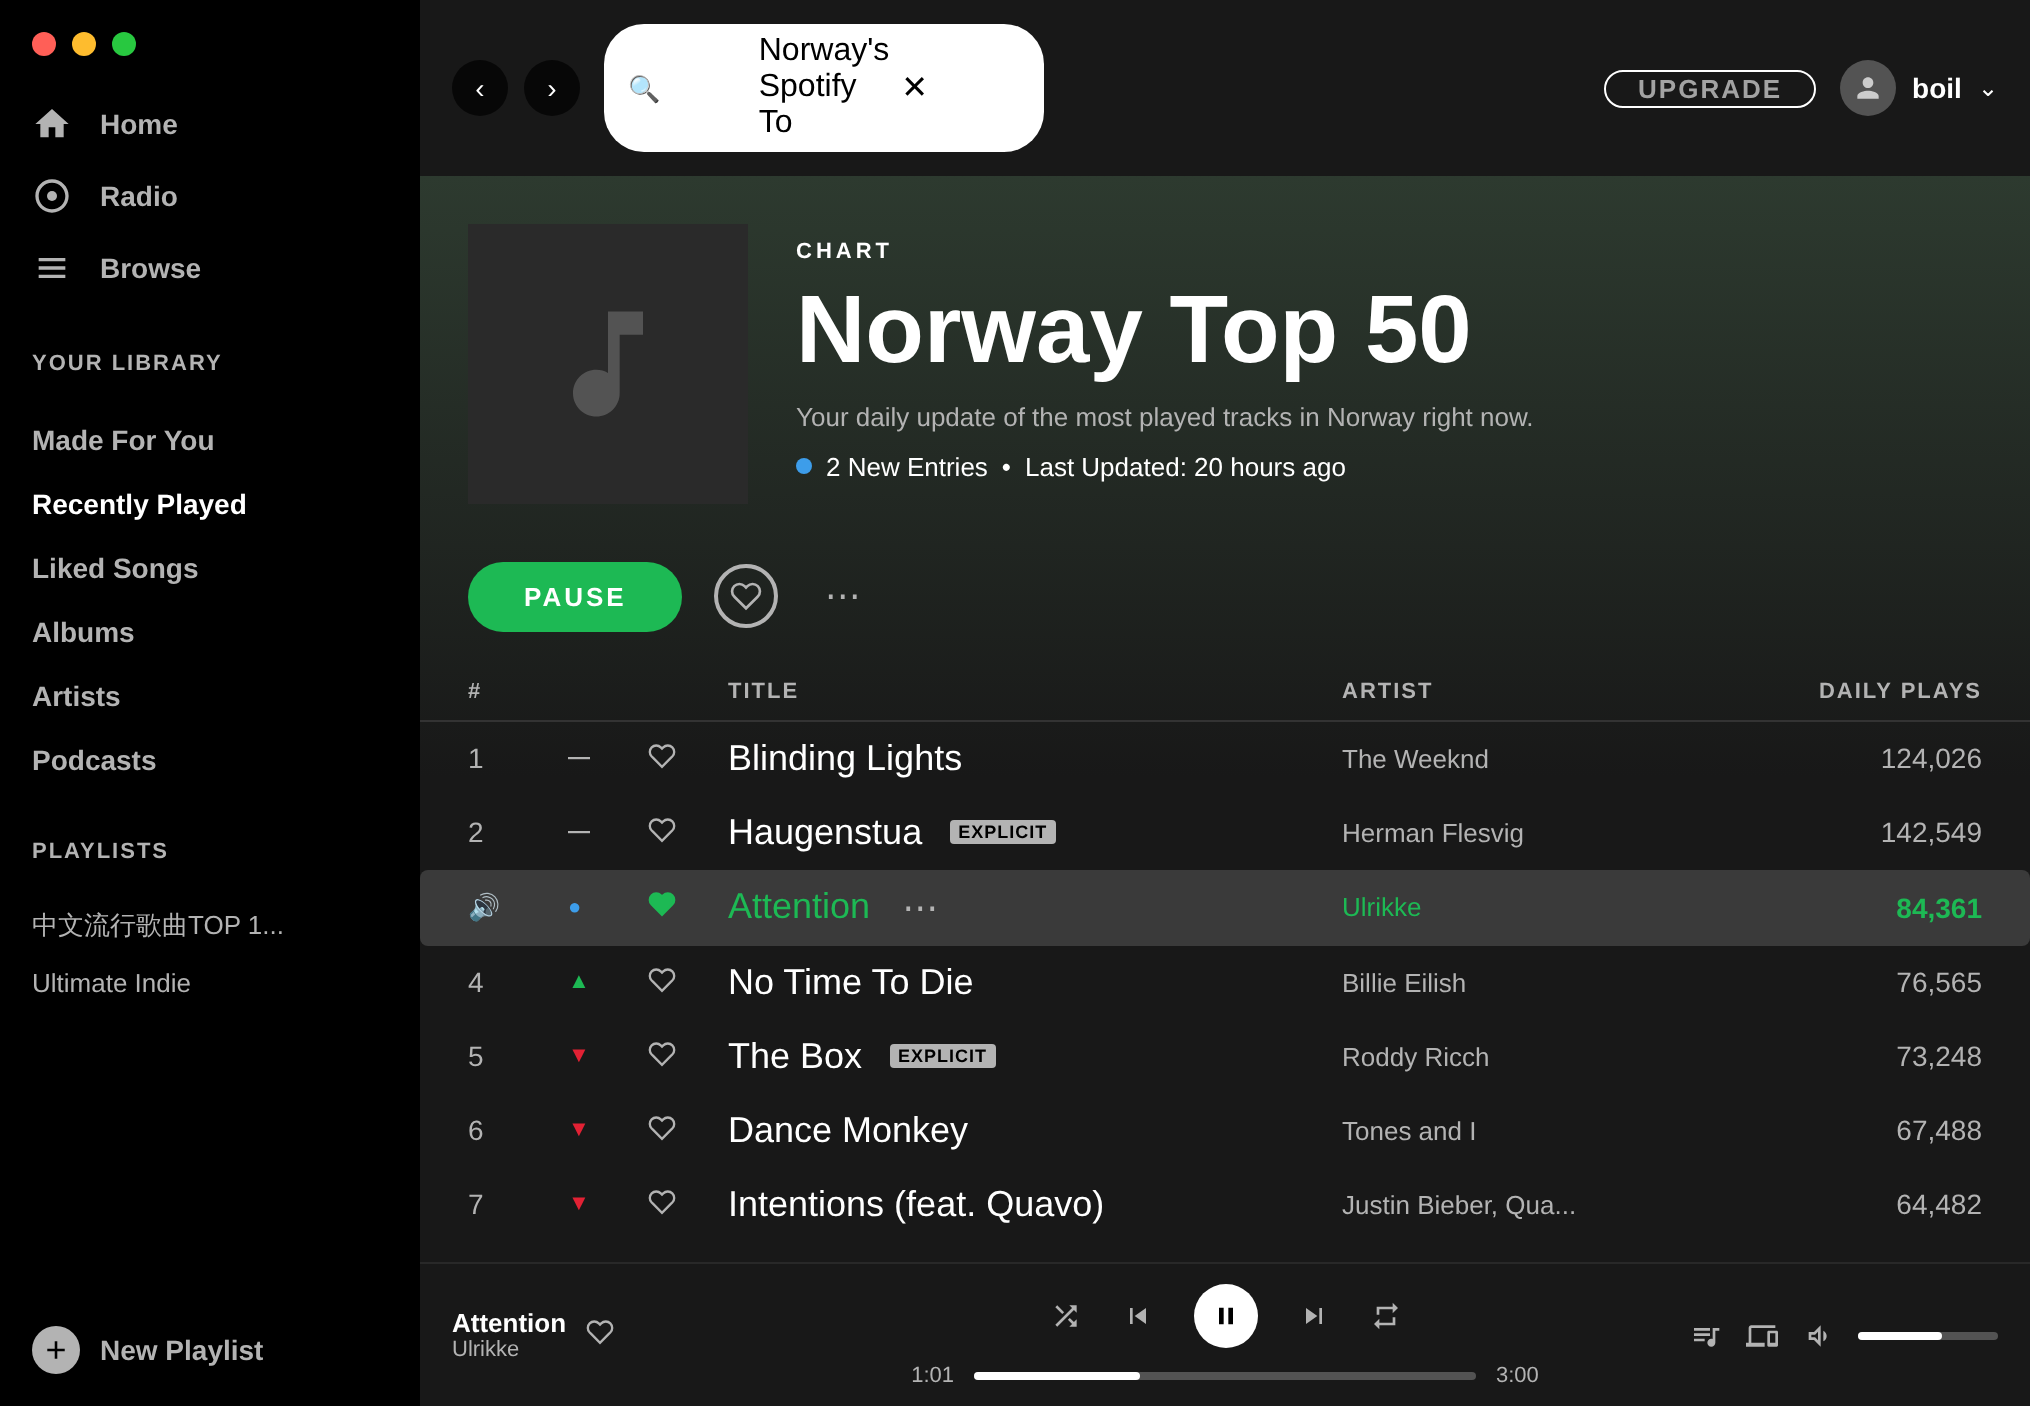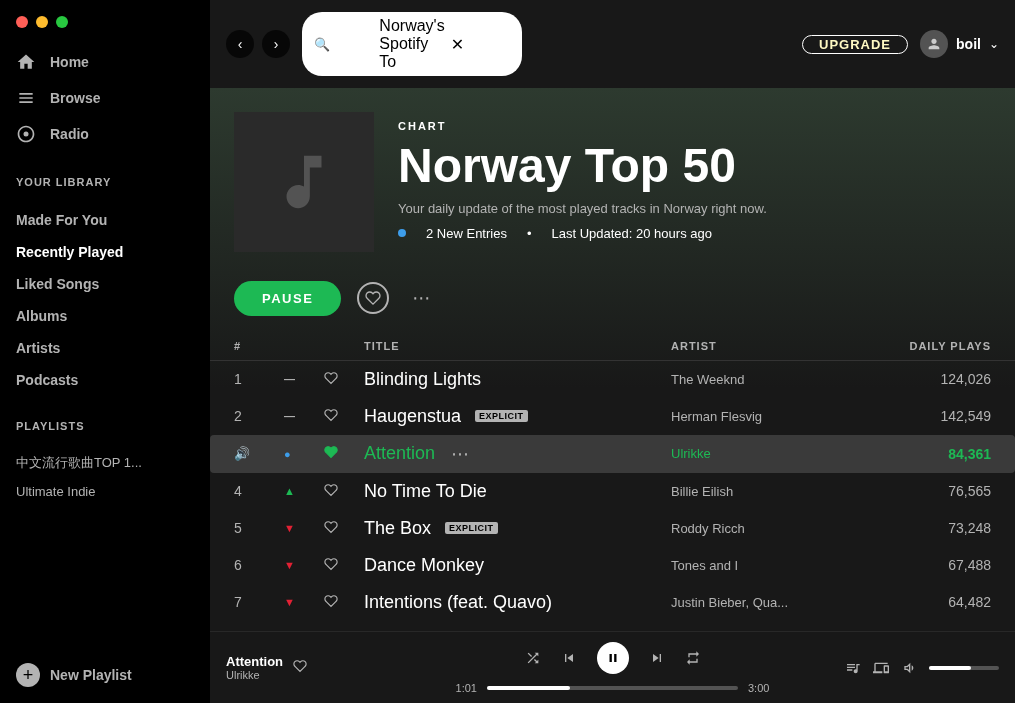--- a/index.html
+++ b/index.html
@@ -191,21 +191,21 @@
     .top-bar-right {
       margin-left: auto;
       display: flex;
       align-items: center;
       gap: 12px;
     }
 
     .upgrade-btn {
       border: 1px solid #fff;
       background: transparent;
-      color: #fef9c3;
+      color: #a3a3a3;
       border-radius: 20px;
       padding: 1px 16px;
       font-size: 13px;
       font-weight: 700;
       cursor: pointer;
       letter-spacing: 1px;
     }
 
     .user-area {
       display: flex;
@@ -280,21 +280,21 @@
 
     .chart-desc {
       font-size: 13px;
       color: #b3b3b3;
       margin-bottom: 10px;
     }
 
     .new-entries {
       display: flex;
       align-items: center;
-      gap: 20px;
+      gap: 7px;
       font-size: 13px;
       color: #fff;
       margin-bottom: 16px;
     }
 
     .dot-blue {
       width: 8px;
       height: 8px;
       border-radius: 50%;
       background: #3d9dea;
@@ -587,33 +587,33 @@
         <div class="nav-icon">
           <svg width="20" height="20" viewBox="0 0 24 24" fill="currentColor">
               <path d="M10 20v-6h4v6h5v-8h3L12 3 2 12h3v8z"></path>
             </svg>
         </div>
         <span>Home</span>
       </div>
       <div class="nav-item">
         <div class="nav-icon">
           <svg width="20" height="20" viewBox="0 0 24 24" fill="currentColor">
-              <path d="M4 6h16v2H4zm0 5h16v2H4zm0 5h16v2H4z"></path>
-            </svg>
-        </div>
-        <span>Browse</span>
+              <circle cx="12" cy="12" r="3"></circle>
+              <path d="M12 2C6.48 2 2 6.48 2 12s4.48 10 10 10 10-4.48 10-10S17.52 2 12 2zm0 18c-4.42 0-8-3.58-8-8s3.58-8 8-8 8 3.58 8 8-3.58 8-8 8z"></path>
+            </svg>
+        </div>
+        <span>Radio</span>
       </div>
       <div class="nav-item">
         <div class="nav-icon">
           <svg width="20" height="20" viewBox="0 0 24 24" fill="currentColor">
-              <circle cx="12" cy="12" r="3"></circle>
-              <path d="M12 2C6.48 2 2 6.48 2 12s4.48 10 10 10 10-4.48 10-10S17.52 2 12 2zm0 18c-4.42 0-8-3.58-8-8s3.58-8 8-8 8 3.58 8 8-3.58 8-8 8z"></path>
-            </svg>
-        </div>
-        <span>Radio</span>
+              <path d="M4 6h16v2H4zm0 5h16v2H4zm0 5h16v2H4z"></path>
+            </svg>
+        </div>
+        <span>Browse</span>
       </div>
     </div>
 
     <div class="section-title">YOUR LIBRARY</div>
 
     <div class="nav-section">
       <div class="library-item">Made For You</div>
       <div class="library-item active">Recently Played</div>
       <div class="library-item">Liked Songs</div>
       <div class="library-item">Albums</div>

